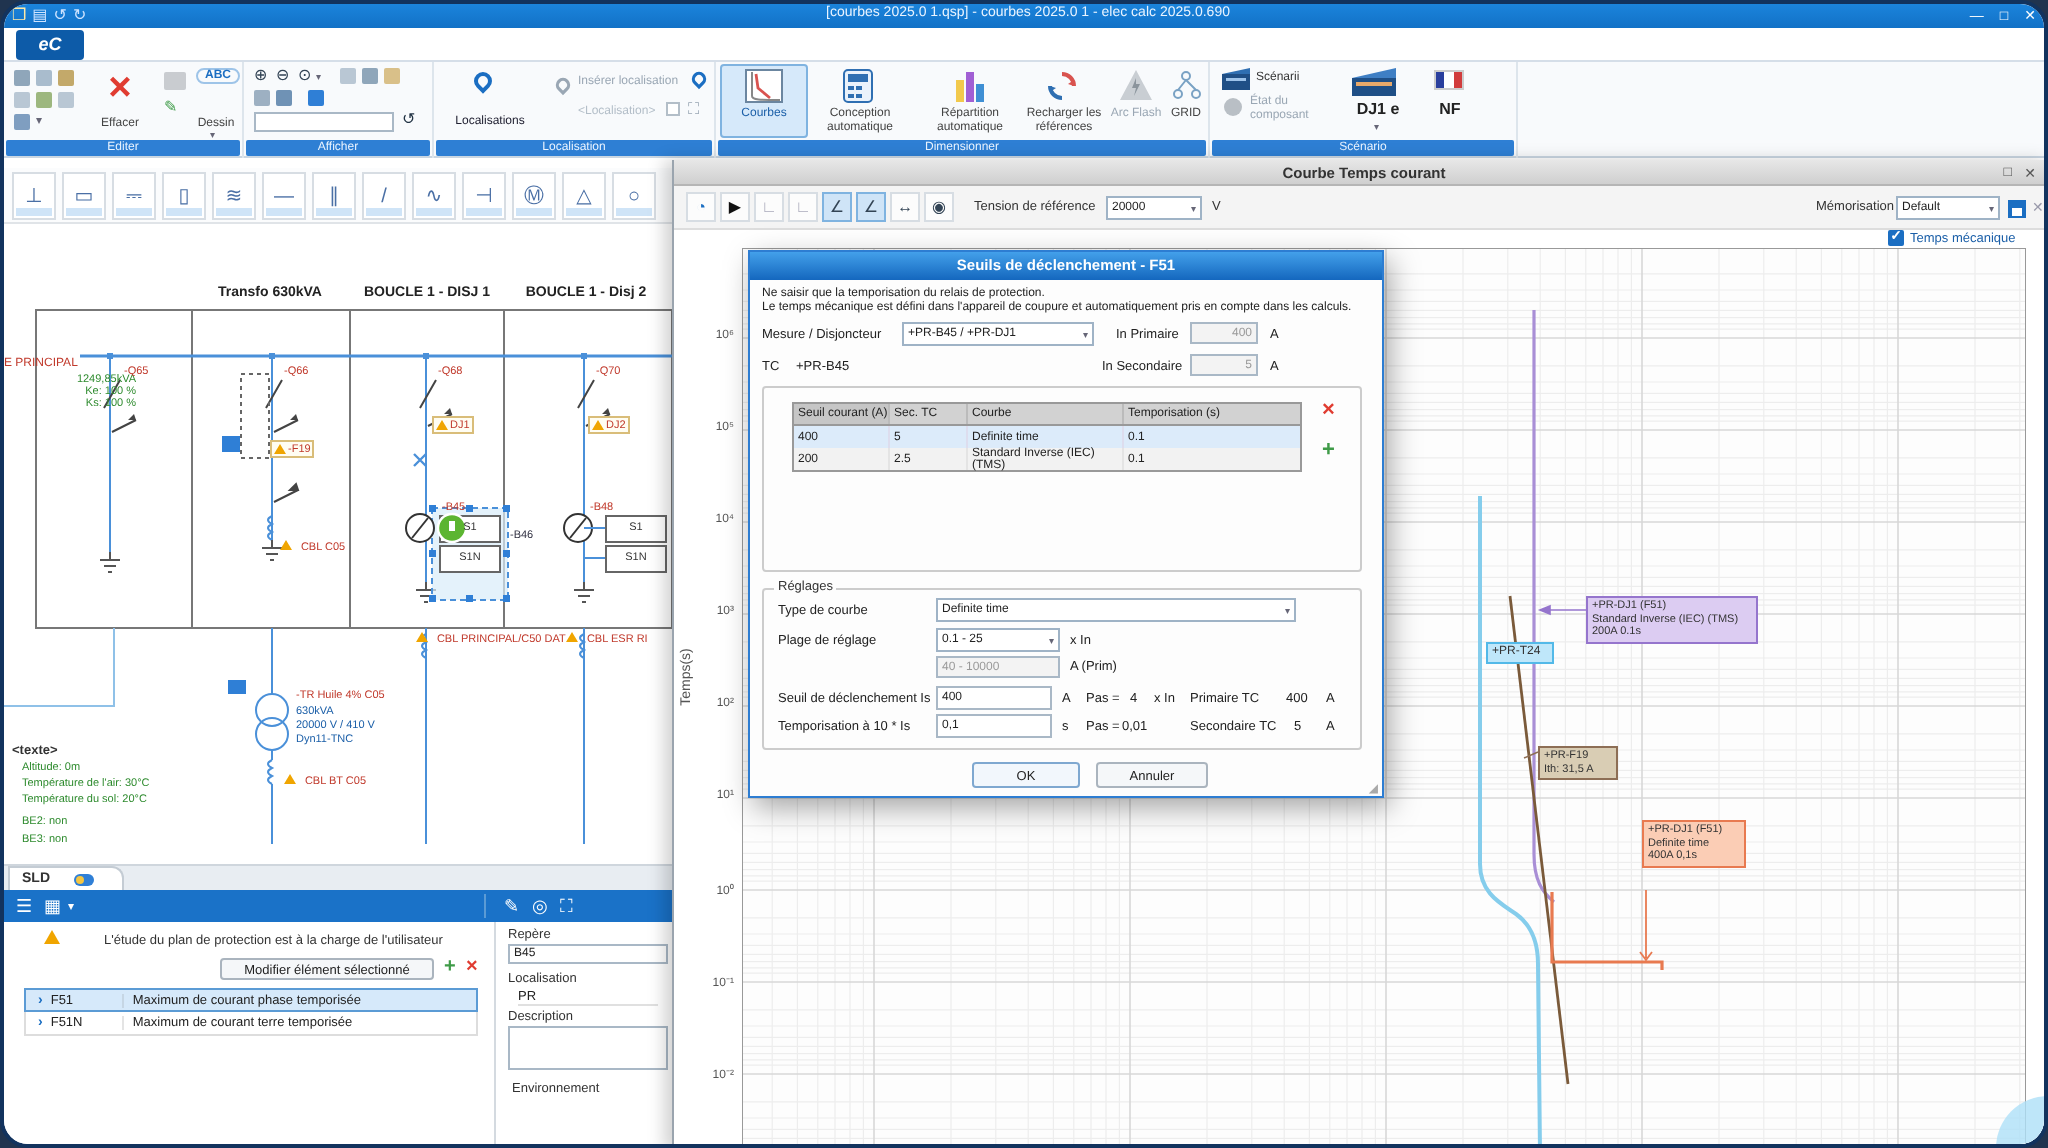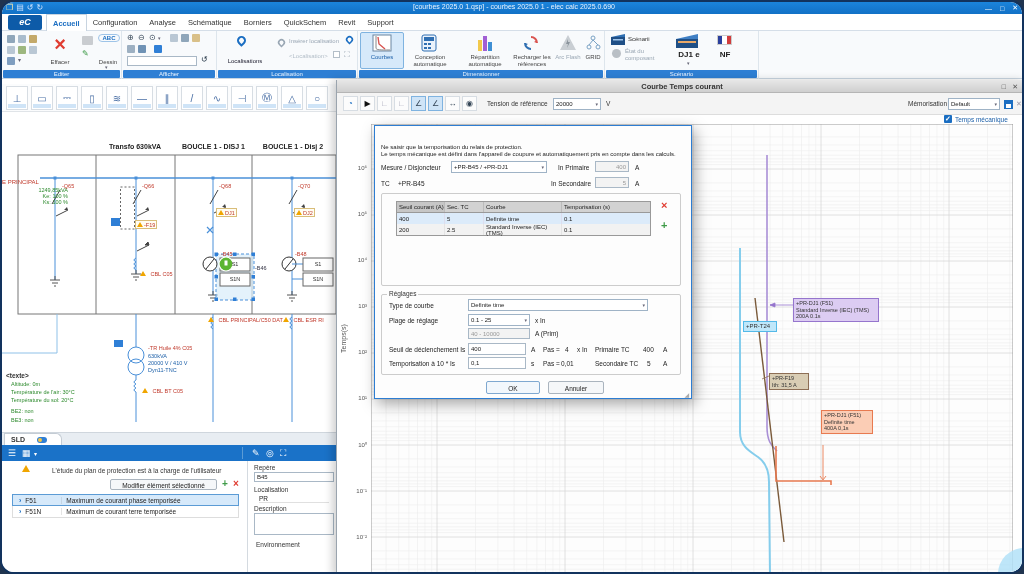--- a/index.html
+++ b/index.html
@@ -115,30 +115,20 @@
     <div class="wtitle">[courbes 2025.0 1.qsp] - courbes 2025.0 1 - elec calc 2025.0.690</div>
     <div class="winbtns">
       <span>—</span>
       <span>□</span>
       <span>✕</span>
     </div>
   </div>
 
   <div class="tabsrow">
     <div class="appbtn">eC</div>
-    <div class="tabs">
-      <span class="rtab sel">Accueil</span>
-      <span class="rtab">Configuration</span>
-      <span class="rtab">Analyse</span>
-      <span class="rtab">Schématique</span>
-      <span class="rtab">Borniers</span>
-      <span class="rtab">QuickSchem</span>
-      <span class="rtab">Revit</span>
-      <span class="rtab">Support</span>
-    </div>
   </div>
 
   <div class="ribbon">
 
     <div class="rgroup" style="left:0;width:120px;">
       <span class="mini" style="position:absolute;left:5px;top:4px;background:#8fa6ba"></span>
       <span class="mini" style="position:absolute;left:16px;top:4px;background:#a9bccd"></span>
       <span class="mini" style="position:absolute;left:27px;top:4px;background:#c3a96a"></span>
       <span class="mini" style="position:absolute;left:5px;top:15px;background:#b9c7d4"></span>
       <span class="mini" style="position:absolute;left:16px;top:15px;background:#9db77f"></span>
@@ -557,20 +547,21 @@
       </div>
       <div class="alab" style="left:484px;top:295px;width:52px;background:#fbcdb5;border-color:#e87a50;">
         <div>+PR-DJ1 (F51)</div>
         <div>Definite time</div>
         <div>400A 0,1s</div>
       </div>
     </div>
   </div>
 
   <div class="dlg">
+    <div class="dtitle">Seuils de déclenchement - F51</div>
     <div class="t lbl" style="left:6px;top:18px;font-size:6px;">Ne saisir que la temporisation du relais de protection.</div>
     <div class="t lbl" style="left:6px;top:25px;font-size:6px;">Le temps mécanique est défini dans l'appareil de coupure et automatiquement pris en compte dans les calculs.</div>
     <div class="t lbl" style="left:6px;top:38px;">Mesure / Disjoncteur</div>
     <div class="combo" style="left:76px;top:35px;width:96px;height:12px;">
       <span>+PR-B45 / +PR-DJ1</span>
         <span class="car">▾</span>
     </div>
     <div class="t lbl" style="left:183px;top:38px;">In Primaire</div>
     <div class="inp dis" style="left:220px;top:35px;width:34px;height:11px;justify-content:flex-end;">
         <span>400</span>

